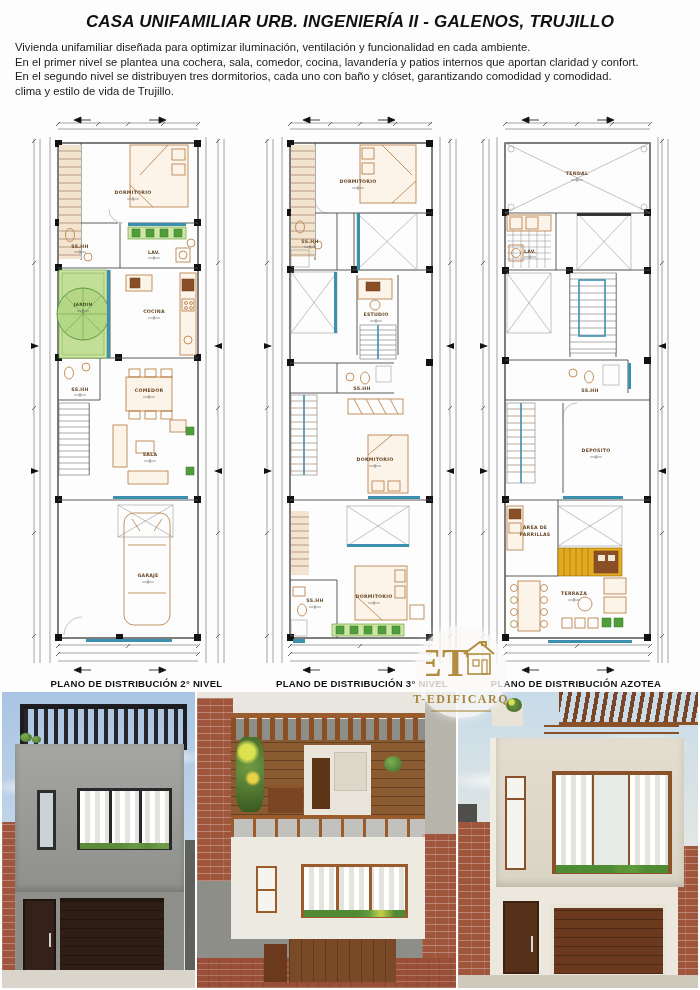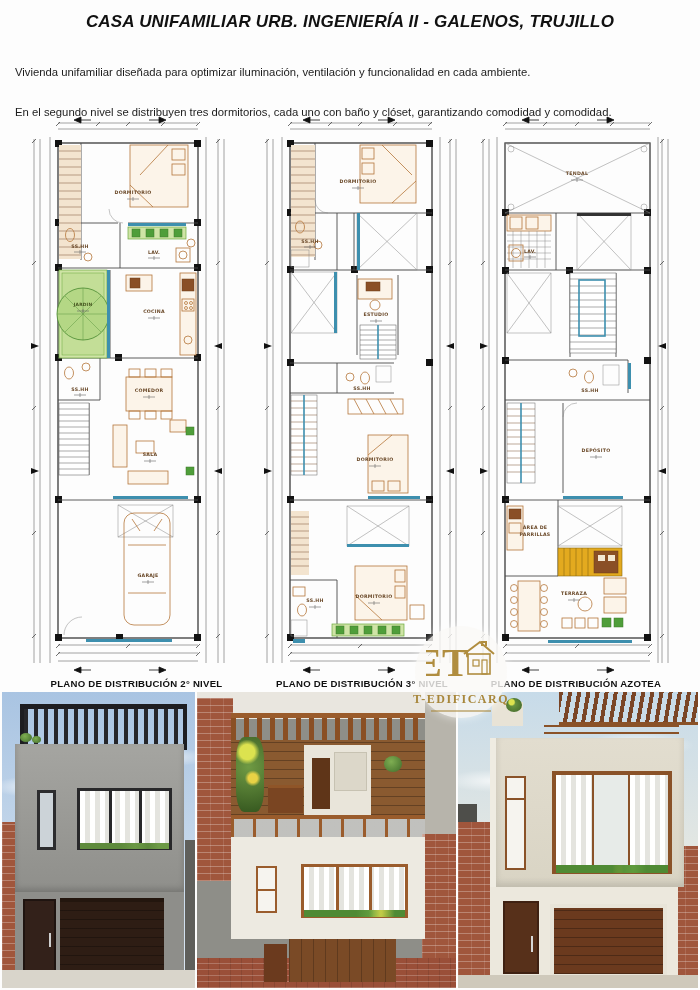--- a/index.html
+++ b/index.html
@@ -1,21 +1,21 @@
 <!DOCTYPE html>
 <html><head>
 <meta charset="utf-8">
 <style>
   html,body{margin:0;padding:0;}
   body{width:700px;height:990px;position:relative;background:#fdfdfd;overflow:hidden;
        font-family:"Liberation Sans",sans-serif;}
   .title{position:absolute;top:12px;left:0;width:700px;text-align:center;
          font-size:17px;font-weight:bold;font-style:italic;color:#111;letter-spacing:.2px;}
   .desc{position:absolute;top:40px;left:15px;width:676px;font-size:11.3px;color:#1c1c1c;line-height:14.6px;}
-  .desc div{white-space:nowrap;margin-top:25px;}
+  .desc div{white-space:nowrap;}
   
   .plan{position:absolute;top:115px;}
   .plan svg{display:block;}
   .plan .caption{font-size:9.6px;font-weight:bold;color:#101010;text-align:center;letter-spacing:.25px;margin-top:1px;}
   #plan1{left:28px;width:217px;}
   #plan2{left:262px;width:200px;}
   #plan3{left:478px;width:196px;}
   
   .wall{stroke:#3b3b3b;stroke-width:1.3;fill:none;}
   .wal2{stroke:#4a4a4a;stroke-width:.9;fill:none;}
@@ -65,21 +65,23 @@
   .plank-h{background:repeating-linear-gradient(0deg, rgba(0,0,0,.28) 0 1px, rgba(0,0,0,0) 1px 9px);}
   .plank-v{background:repeating-linear-gradient(90deg, rgba(0,0,0,.22) 0 1px, rgba(0,0,0,0) 1px 12px);}
   .greenblob{border-radius:50%;background:radial-gradient(circle at 40% 35%,#7fae52,#3f6b2a);}
 </style>
 </head>
 <body>
 
 <div class="title">CASA UNIFAMILIAR URB. INGENIERÍA II - GALENOS, TRUJILLO</div>
 <div class="desc">
   <div>Vivienda unifamiliar diseñada para optimizar iluminación, ventilación y funcionalidad en cada ambiente.</div>
+  <div>En el primer nivel se plantea una cochera, sala, comedor, cocina, lavandería y patios internos que aportan claridad y confort.</div>
   <div> En el segundo nivel se distribuyen tres dormitorios, cada uno con baño y clóset, garantizando comodidad y comodidad.</div>
+  <div>clima y estilo de vida de Trujillo.</div>
 </div>
 
 <div class="plan" id="plan1">
 <svg width="217" height="562" viewBox="0 0 217 562">
 
   <g class="dim">
     <path d="M30 8 H170 M30 14 H170 M30 530 H170 M30 538 H170 M30 546 H170"></path>
     <path d="M6 24 V548 M12 24 V548 M190 24 V548 M196 24 V548 M22 22 V548 M178 22 V548"></path>
     <g class="tick">
           <path d="M28 11 l4 -4 M68 11 l4 -4 M98 11 l4 -4 M133 11 l4 -4 M168 11 l4 -4"></path>

